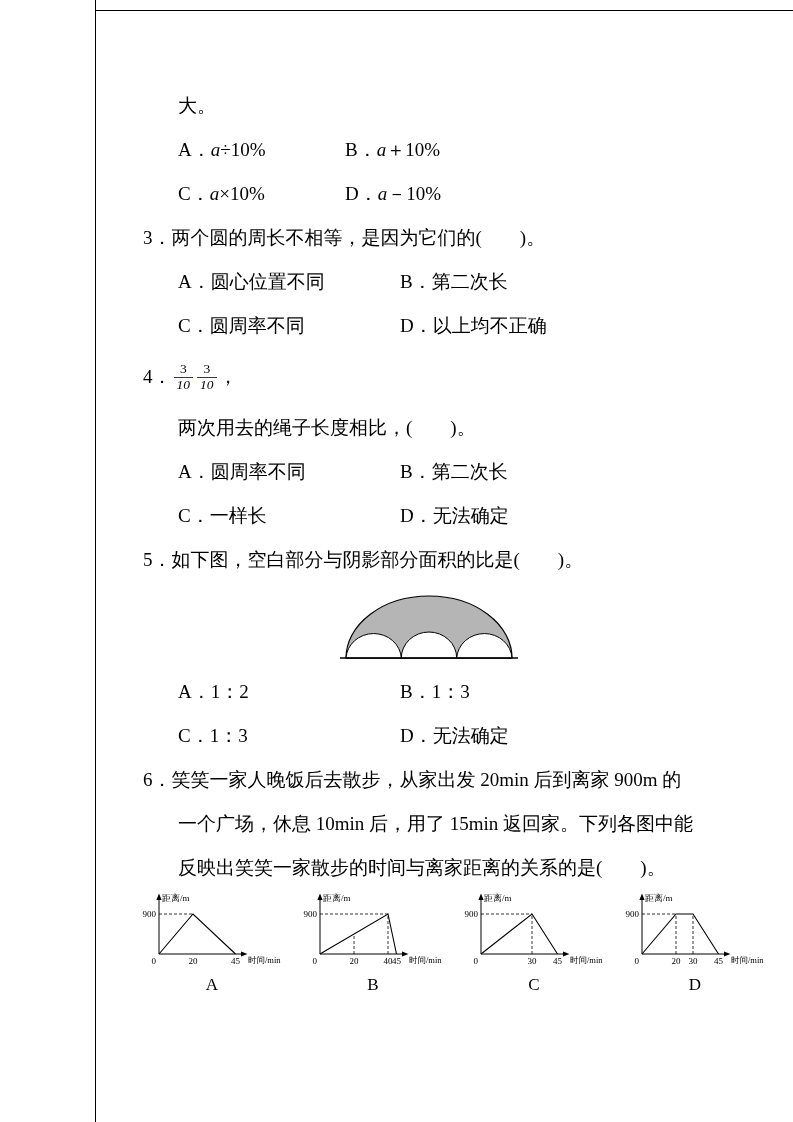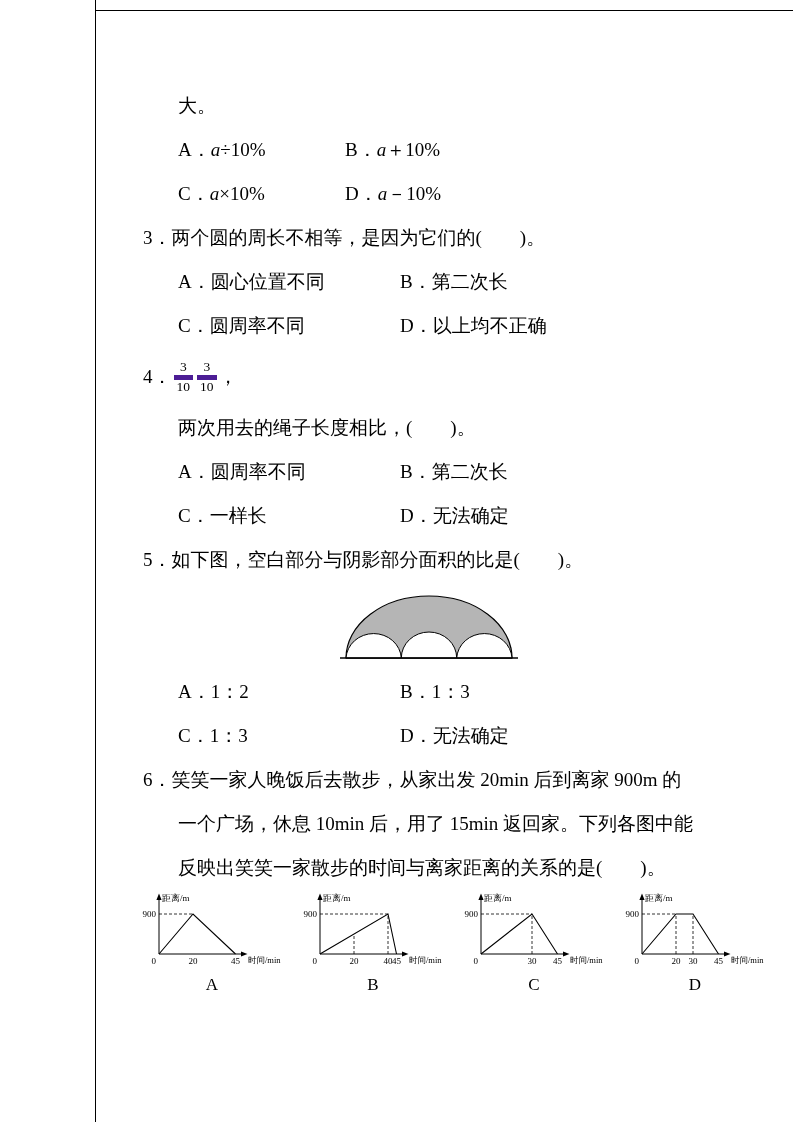--- a/index.html
+++ b/index.html
@@ -16,21 +16,21 @@
   .row.tall{min-height:58px;}
   .indent{margin-left:35px;}
   .pre{white-space:pre-wrap;}
   .opt-row{min-height:44px;display:flex;align-items:center;margin-left:35px;}
   .opt{display:inline-flex;align-items:center;}
   .cell-q2{width:167px;}
   .cell-std{width:222px;}
   .mvar{font-style:italic;font-family:"Liberation Serif","DejaVu Serif",serif;}
   .frac{display:inline-block;text-align:center;vertical-align:-14px;line-height:1.05;font-size:13.5px;margin:0 2px;}
   .frac .num{display:block;padding:0 3px;}
-  .frac .den{display:block;border-top:5px solid #4c1d95;padding:0 3px;}
+  .frac .den{display:block;border-top:1px solid #4c1d95;padding:0 3px;font-style:italic;}
   .fig-row{display:flex;justify-content:center;margin:10px 0 4px 0;}
   .graphs-row{display:flex;margin-left:-10px;gap:3px;margin-top:0;}
   .graph-col{width:158px;display:flex;flex-direction:column;align-items:center;}
   .graph-letter{font-size:17px;margin-top:2px;}
   svg text{font-family:"Liberation Serif","DejaVu Serif",serif;}
 </style>
 </head>
 <body>
 
 <div class="frame-v"></div>

